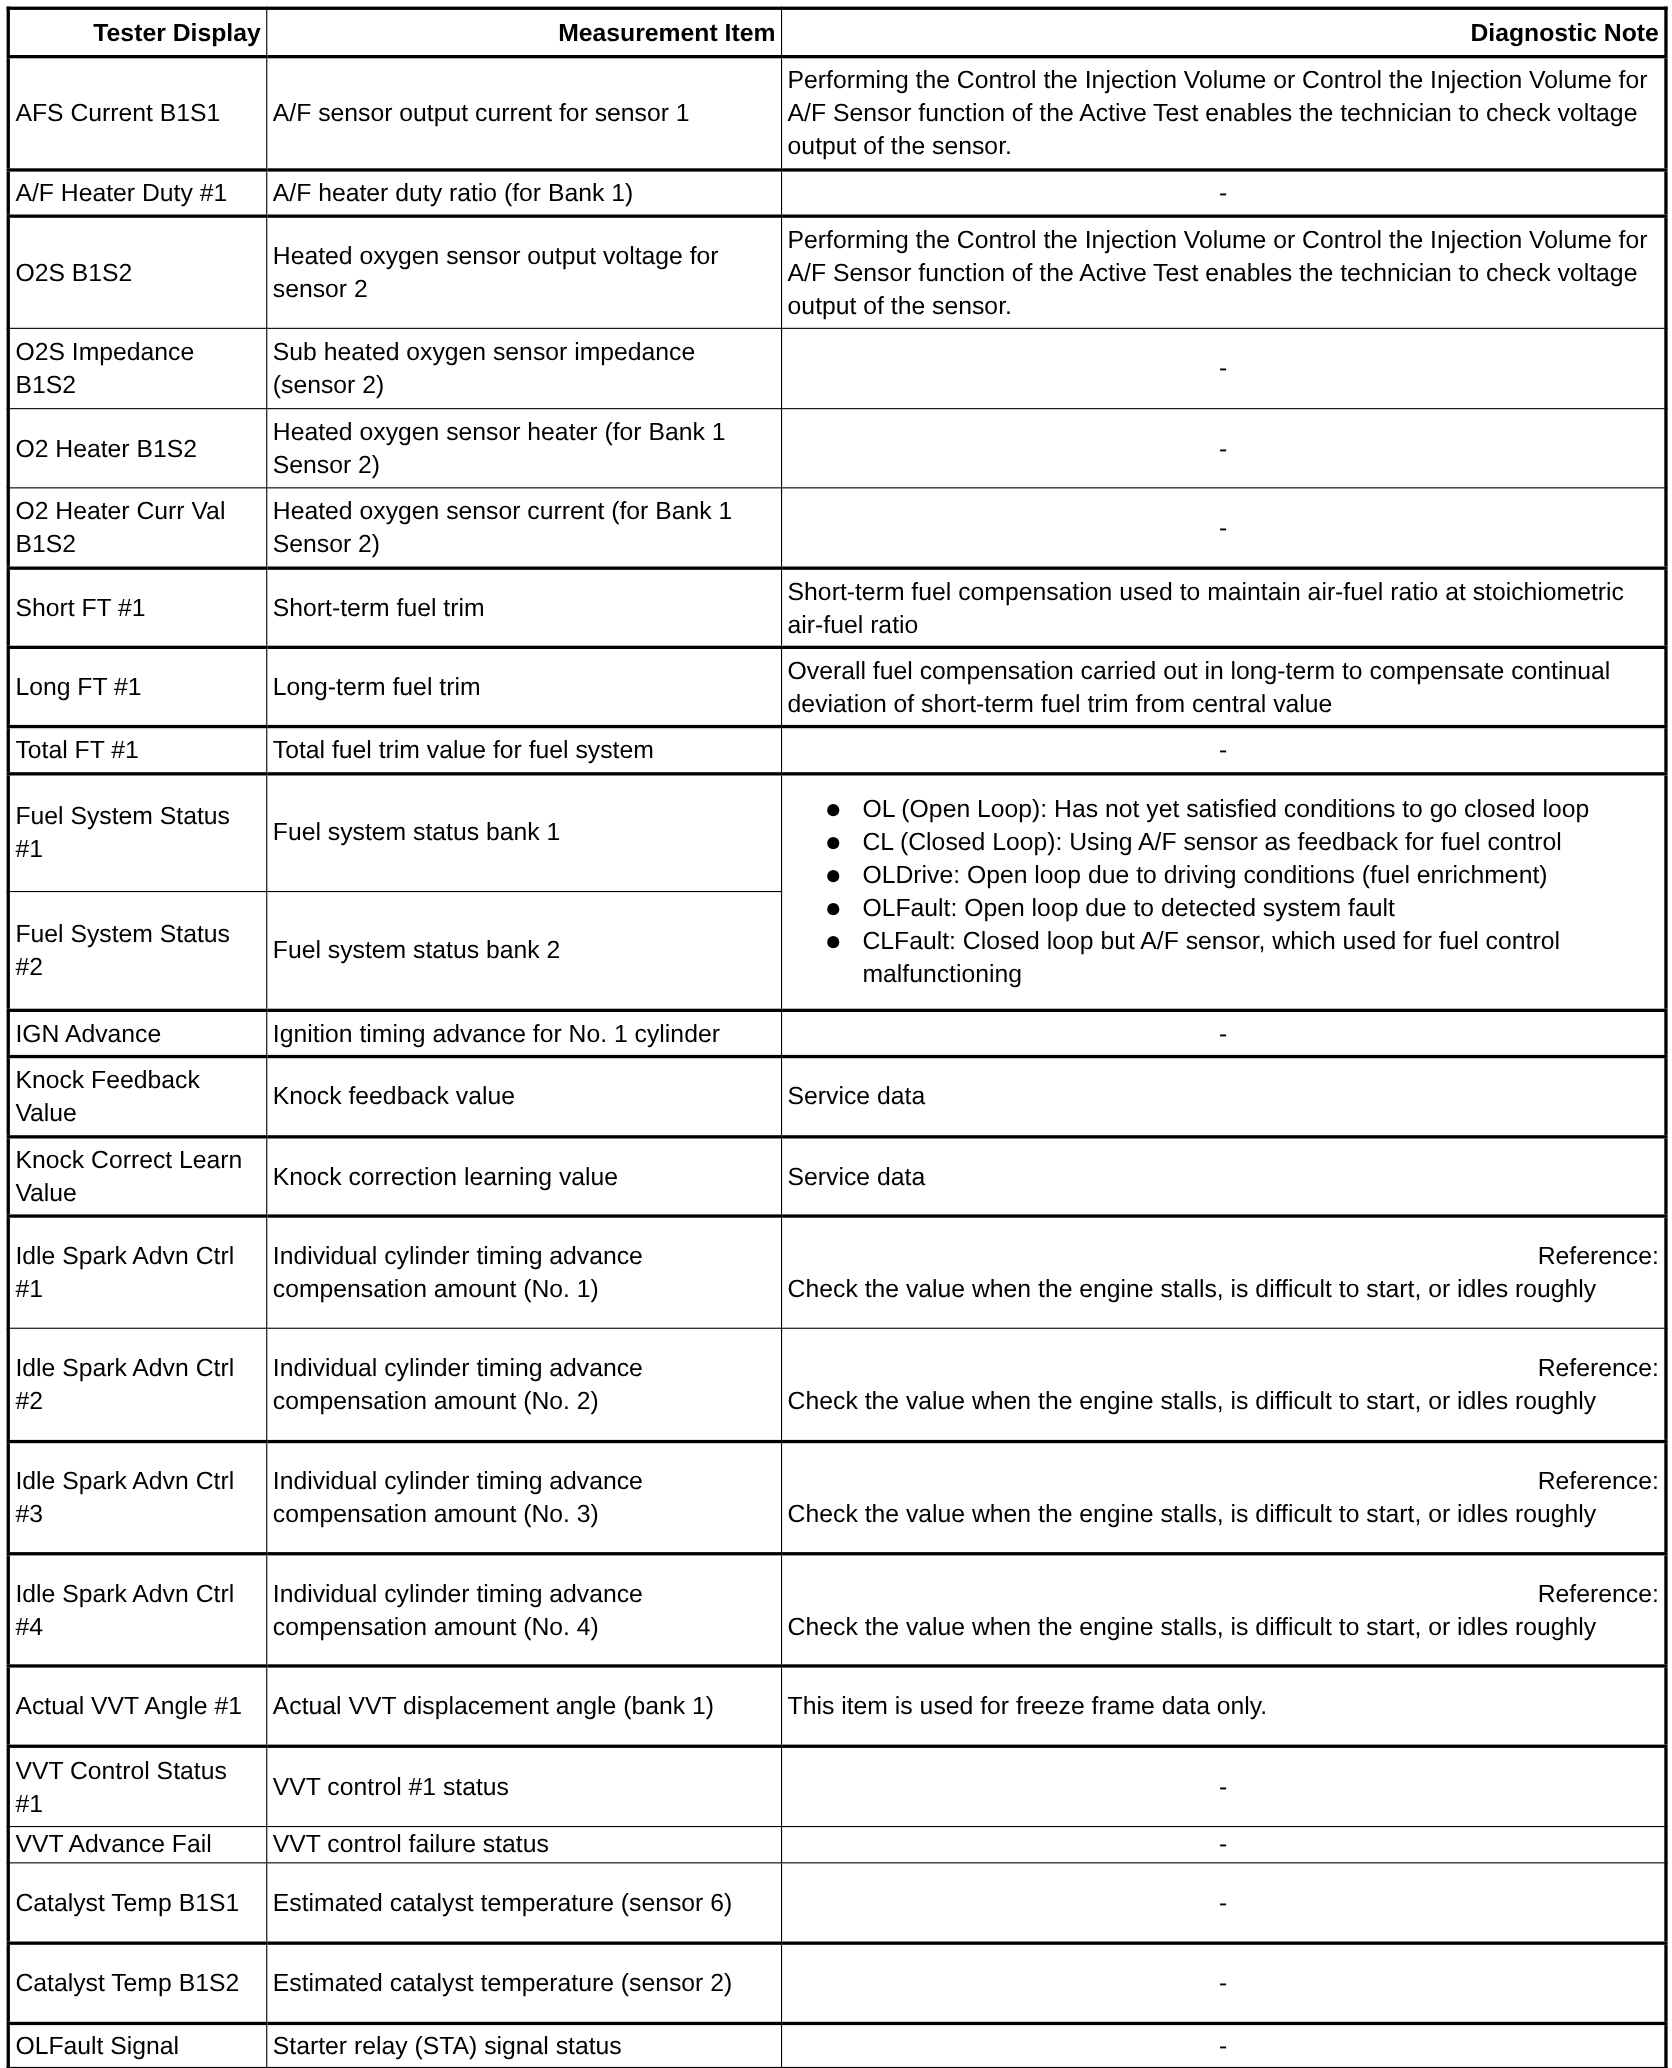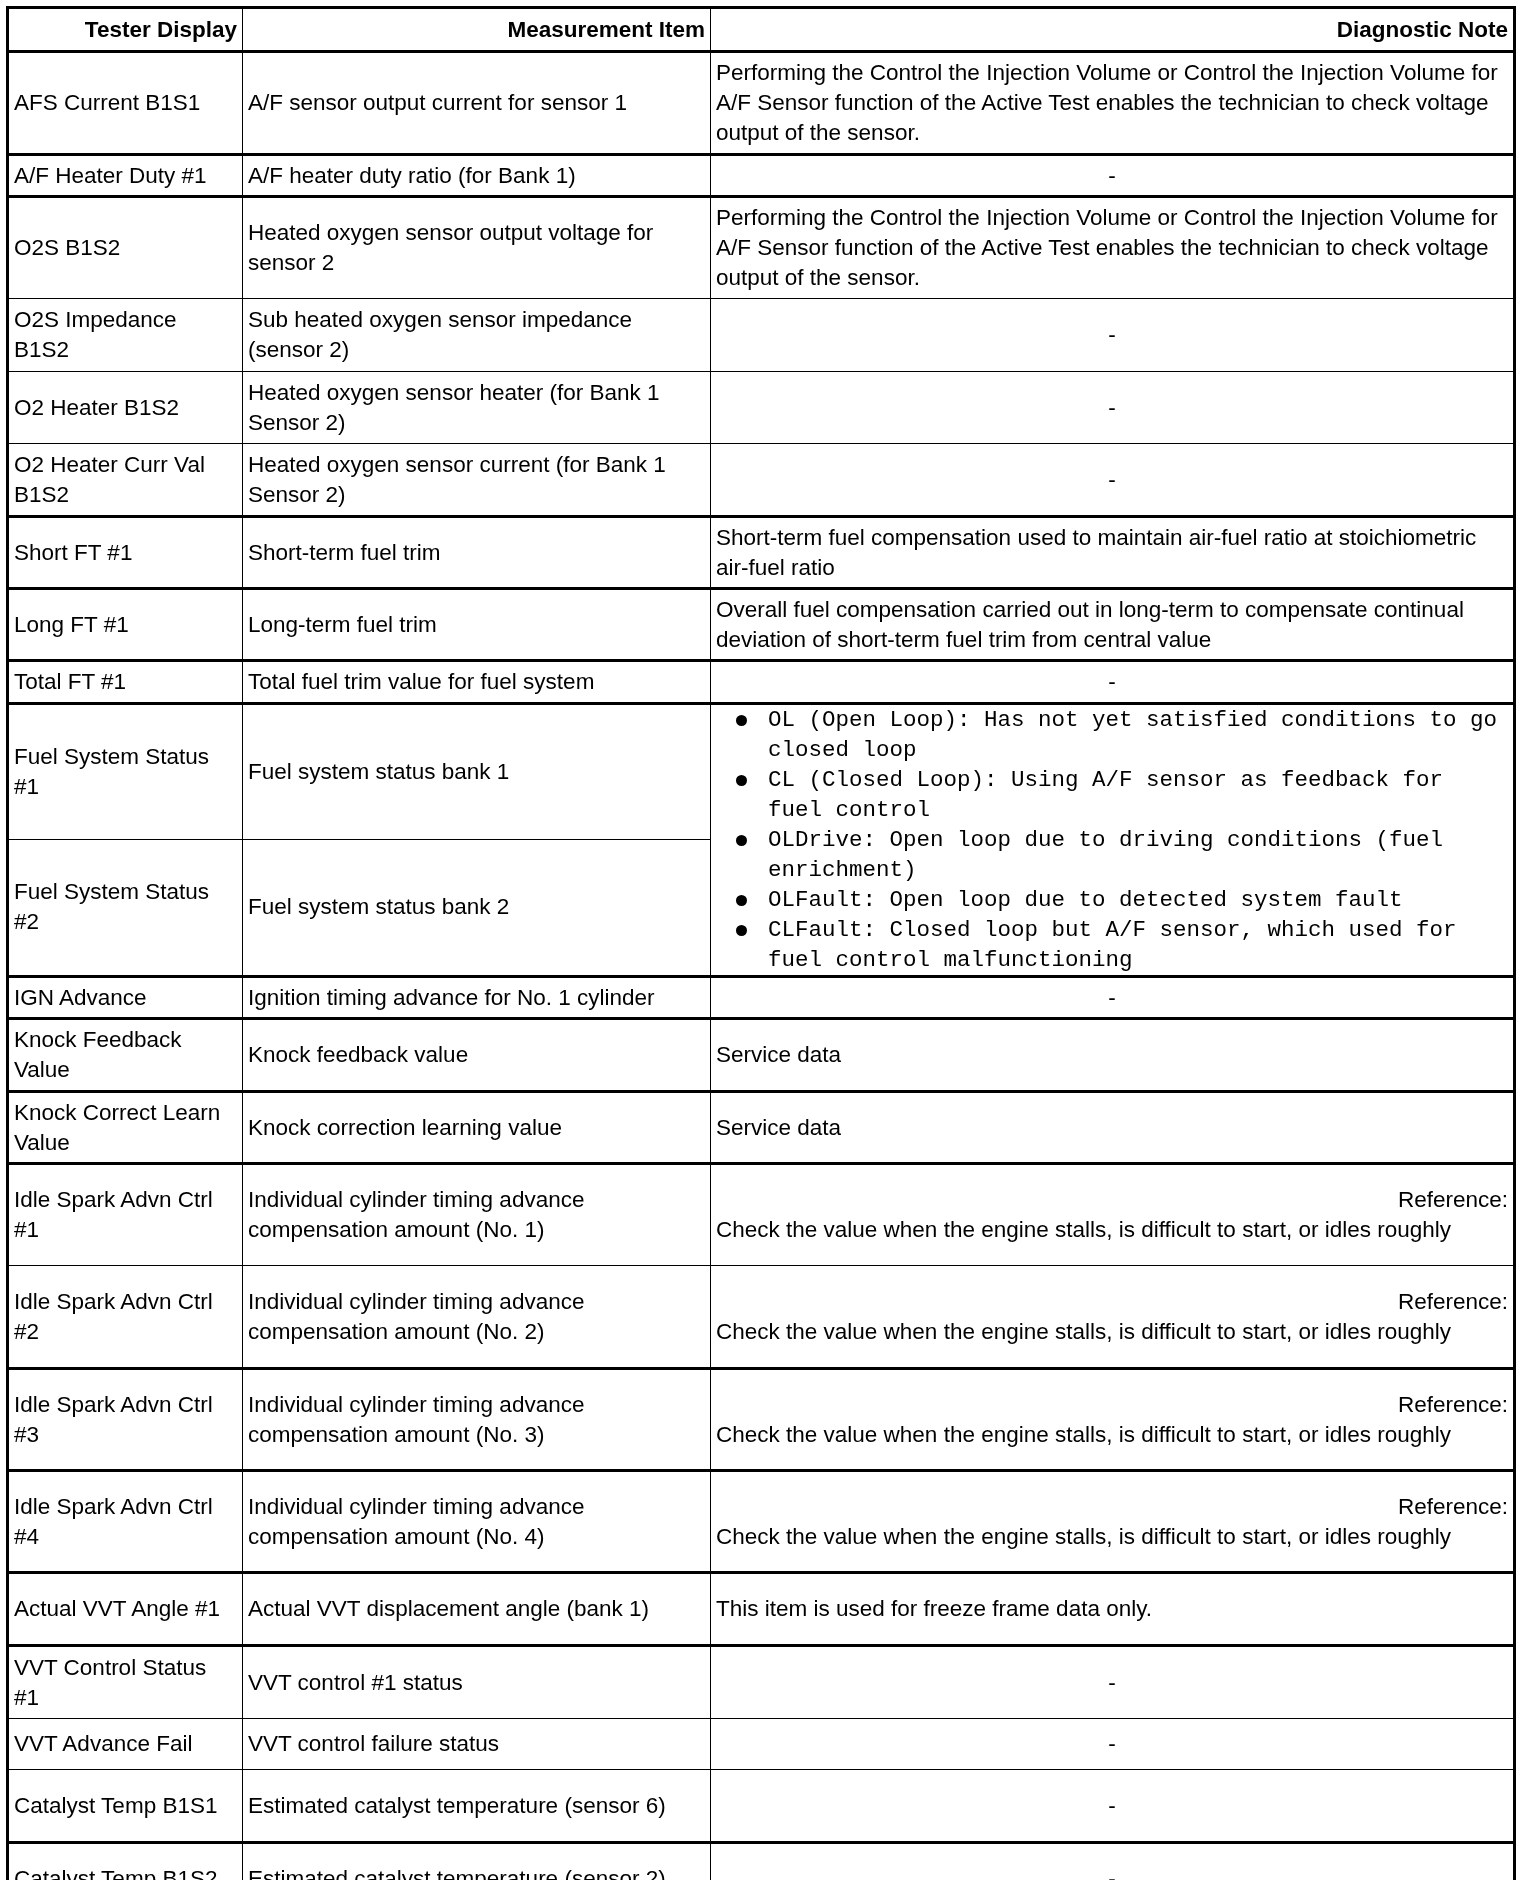--- a/index.html
+++ b/index.html
@@ -12,21 +12,21 @@
     font-size: 22.5px; line-height: 30px;
   }
   col.c1 { width: 235px; }
   col.c2 { width: 468px; }
   col.c3 { width: 804px; }
   th, td { border: 1.5px solid #000; padding: 0 5px 0 5px; vertical-align: middle;
            text-align: left; font-weight: normal; }
   th { font-weight: bold; text-align: right; height: 41px; border-bottom: 3px solid #000; }
   td.center { text-align: center; }
   tr.thick > td { border-top: 3px solid #000; }
-  ul.bullets { list-style: none; margin: 0; padding: 0 0 0 0; font-family: Liberation Mono, monospace; }
+  ul.bullets { list-style: none; margin: 16px; padding: 0 0 0 0; }
   ul.bullets li { position: relative; padding-left: 52px; }
   ul.bullets li .bullet { position: absolute; left: 20px; top: 10px; width: 11px; height: 11px;
                            border-radius: 50%; background: #000; }
   .ref-line { display: block; text-align: right; }
 </style>
 </head>
 <body>
 
 <table class="data-table">
   <colgroup>
@@ -163,21 +163,21 @@
       <td>Actual VVT displacement angle (bank 1)</td>
       <td>This item is used for freeze frame data only.</td>
     </tr>
 
     <tr class="thick" style="height:73px">
       <td>VVT Control Status #1</td>
       <td>VVT control #1 status</td>
       <td class="center">-</td>
     </tr>
 
-    <tr style="height:51px">
+    <tr style="height:33px">
       <td>VVT Advance Fail</td>
       <td>VVT control failure status</td>
       <td class="center">-</td>
     </tr>
 
     <tr style="height:73px">
       <td>Catalyst Temp B1S1</td>
       <td>Estimated catalyst temperature (sensor 6)</td>
       <td class="center">-</td>
     </tr>

